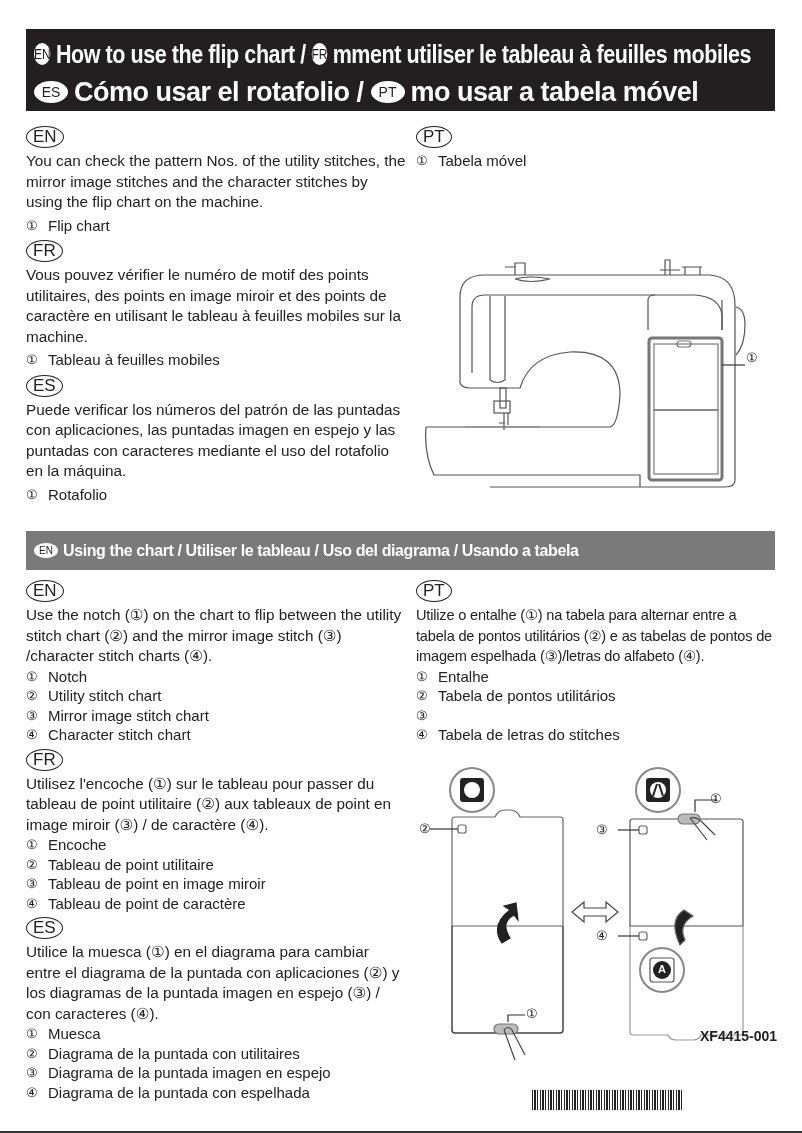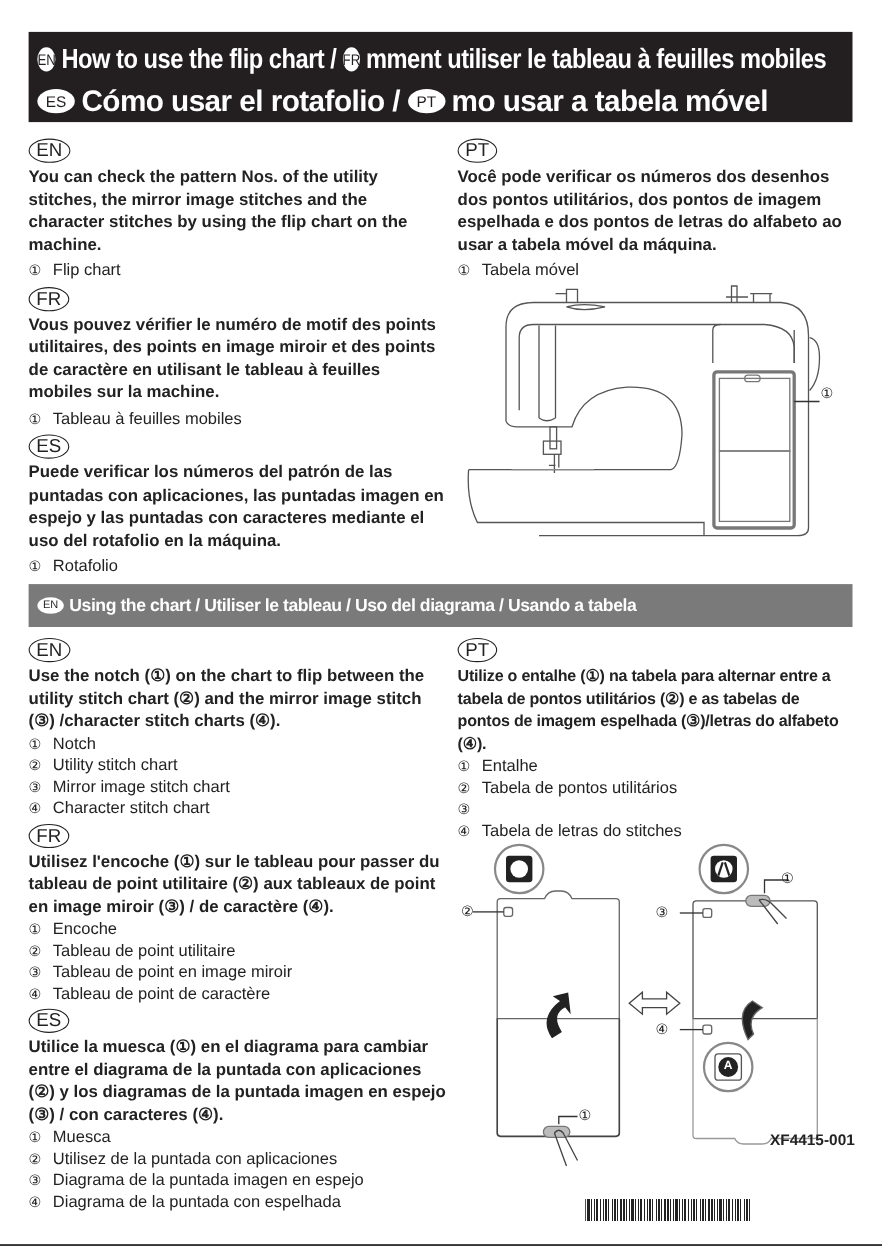--- a/index.html
+++ b/index.html
@@ -7,21 +7,21 @@
          font-family:"Liberation Sans", sans-serif; color:#222; }
   .abs { position:absolute; }
   .hdr { left:26px; top:29px; width:749px; height:82px; background:#231f20; color:#fff; box-sizing:border-box; padding:6px 0 0 8px; }
   .hdr .line { font-weight:bold; white-space:nowrap; letter-spacing:-0.5px; line-height:38px; display:flex; align-items:center; }
   .hdr .l1 { font-size:25px; transform:scaleX(0.86); transform-origin:left center; }
   .hdr .l2 { font-size:27px; }
   .pill { display:inline-block; background:#fff; color:#231f20; border-radius:50%; font-size:14px; font-weight:normal; width:34px; height:22px; line-height:22px; text-align:center; margin-right:6px; vertical-align:middle; letter-spacing:0; }
   .bar { left:26px; top:531px; width:749px; height:39px; background:#7a7a7a; color:#fff; font-weight:bold; font-size:16px; padding-left:8px; box-sizing:border-box; display:flex; align-items:center; white-space:nowrap; letter-spacing:-0.4px; }
   .bar .pill { width:24px; height:15px; line-height:15px; font-size:10px; margin-right:5px; }
   .tag { display:inline-block; border:1.3px solid #222; border-radius:50%; font-size:17px; padding:0 6px; line-height:19px; height:20px; }
-  .para { font-size:15.3px; line-height:20.5px;font-weight:bold; }
+  .para { font-size:15.3px; line-height:20.5px; }
   .item { font-size:15px; line-height:19.5px; display:flex; }
   .num { width:22px; font-size:13px; }
   .callout { font-size:13px; }
   .rule { left:0; top:1131px; width:802px; height:2px; background:#333; }
   .barcode { left:532px; top:1090px; width:150px; height:20px; background:repeating-linear-gradient(90deg,#222 0 1px,#fff 1px 2px,#222 2px 4px,#fff 4px 5px,#222 5px 6px,#fff 6px 8px); }
 </style>
 </head>
 <body>
 
 <div class="abs hdr">
@@ -61,21 +61,20 @@
     <div class="para" style="margin-top:3px">Puede verificar los números del patrón de las puntadas con aplicaciones, las puntadas imagen en espejo y las puntadas con caracteres mediante el uso del rotafolio en la máquina.</div>
     <div class="item" style="margin-top:3px">
         <span class="num">①</span>
         <span>Rotafolio</span>
       </div>
   </div>
 </div>
 
 <div class="abs" style="left:416px; top:126px; width:360px;">
   <span class="tag">PT</span>
-  <div class="para" style="margin-top:3px">Você pode verificar os números dos desenhos dos pontos utilitários, dos pontos de imagem espelhada e dos pontos de letras do alfabeto ao usar a tabela móvel da máquina.</div>
   <div class="item" style="margin-top:3px">
       <span class="num">①</span>
       <span>Tabela móvel</span>
     </div>
 </div>
 
 <div class="abs" style="left:420px; top:255px; width:360px; height:240px;">
   <svg width="360" height="240" viewBox="0 0 360 240" fill="none" stroke="#555" stroke-width="1.2">
     <path d="M40 128 V42 Q40 20 65 20 H290 Q315 22 315 50 V225 Q315 232 305 232 H70"></path>
     <path d="M52 118 V52 Q52 40 65 40 H275 Q300 42 302 60 V75"></path>
@@ -148,21 +147,21 @@
   </div>
   <div style="margin-top:4px">
     <span class="tag">ES</span>
     <div class="para" style="margin-top:3px">Utilice la muesca (①) en el diagrama para cambiar entre el diagrama de la puntada con aplicaciones (②) y los diagramas de la puntada imagen en espejo (③) / con caracteres (④).</div>
     <div class="item">
         <span class="num">①</span>
         <span>Muesca</span>
       </div>
     <div class="item">
         <span class="num">②</span>
-        <span>Utilisez de la puntada con aplicaciones</span>
+        <span>Diagrama de la puntada con utilitaires</span>
       </div>
     <div class="item">
         <span class="num">③</span>
         <span>Diagrama de la puntada imagen en espejo</span>
       </div>
     <div class="item">
         <span class="num">④</span>
         <span>Diagrama de la puntada con espelhada</span>
       </div>
   </div>

